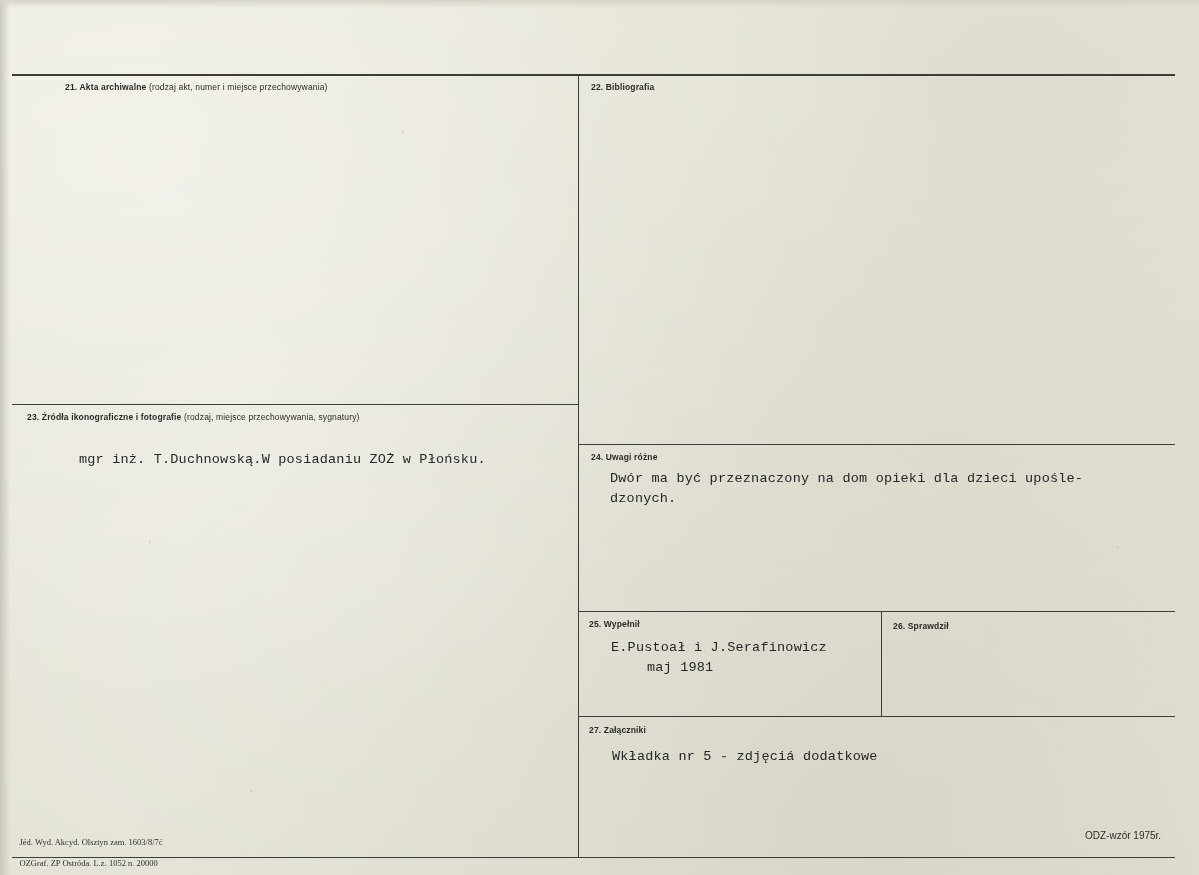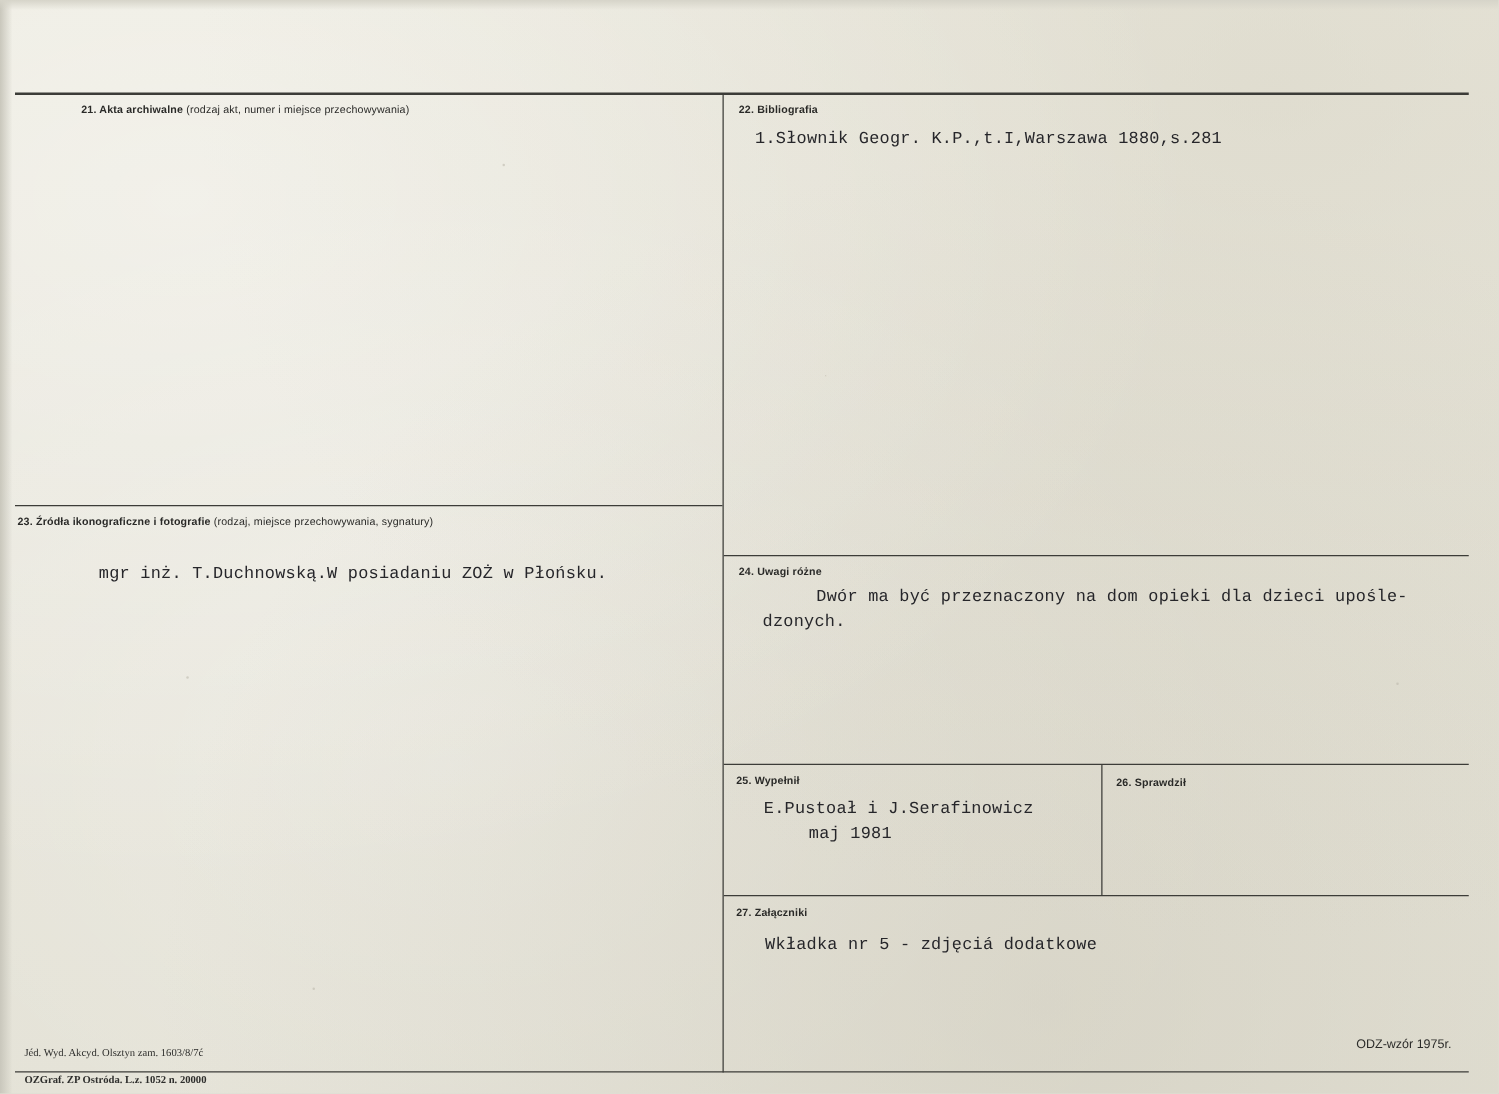--- a/index.html
+++ b/index.html
@@ -79,21 +79,21 @@
 
   
   .footer-left {
     position: absolute;
     font-family: "Liberation Serif", serif;
     font-size: 8.5px;
     line-height: 10.5px;
     color: #2e2e2c;
     white-space: pre;
   }
-  .footer-left b { font-weight: bold; }
+  .footer-left b { font-weight: normal; }
   .footer-right {
     position: absolute;
     font-family: "Liberation Sans", sans-serif;
     font-size: 10px;
     color: #2b2b29;
     white-space: nowrap;
   }
   .speck {
     position: absolute;
     background: #b9b6a9;
@@ -136,34 +136,33 @@
     <span>21.</span>
     <span>Akta archiwalne</span>
     <span class="light">(rodzaj akt, numer i miejsce przechowywania)</span>
   </div>
   <div class="tw" style="left:45px;top:104px;width:520px;min-height:280px;"></div>
 
   <div class="caption" style="left:591px;top:82px;text-align:center;">
     <span>22.</span>
     <span>Bibliografia</span>
   </div>
-  <div class="tw" style="left:604px;top:101px;">1.Słownik Geogr. K.P.,t.I,Warszawa 1880,s.281</div>
 
-  <div class="caption" style="left:14px;top:412px;">
+  <div class="caption" style="left:27px;top:412px;">
     <span>23.</span>
     <span>Źródła ikonograficzne i fotografie</span>
     <span class="light">(rodzaj, miejsce przechowywania, sygnatury)</span>
   </div>
   <div class="tw" style="left:62px;top:449px;margin-left:17px;">mgr inż. T.Duchnowską.W posiadaniu ZOŻ w Płońsku.</div>
 
   <div class="caption" style="left:591px;top:452px;">
     <span>24.</span>
     <span>Uwagi różne</span>
   </div>
-  <div class="tw" style="left:610px;top:468px;margin-left:43px;">Dwór ma być przeznaczony na dom opieki dla dzieci upośle-</div>
+  <div class="tw" style="left:610px;top:468px;">Dwór ma być przeznaczony na dom opieki dla dzieci upośle-</div>
   <div class="tw" style="left:610px;top:488px;">dzonych.</div>
 
   <div class="caption" style="left:589px;top:619px;">
     <span>25.</span>
     <span>Wypełnił</span>
   </div>
   <div class="tw" style="left:611px;top:637px;">E.Pustoał i J.Serafinowicz</div>
   <div class="tw" style="left:647px;top:657px;">maj 1981</div>
 
   <div class="caption" style="left:893px;top:621px;">

